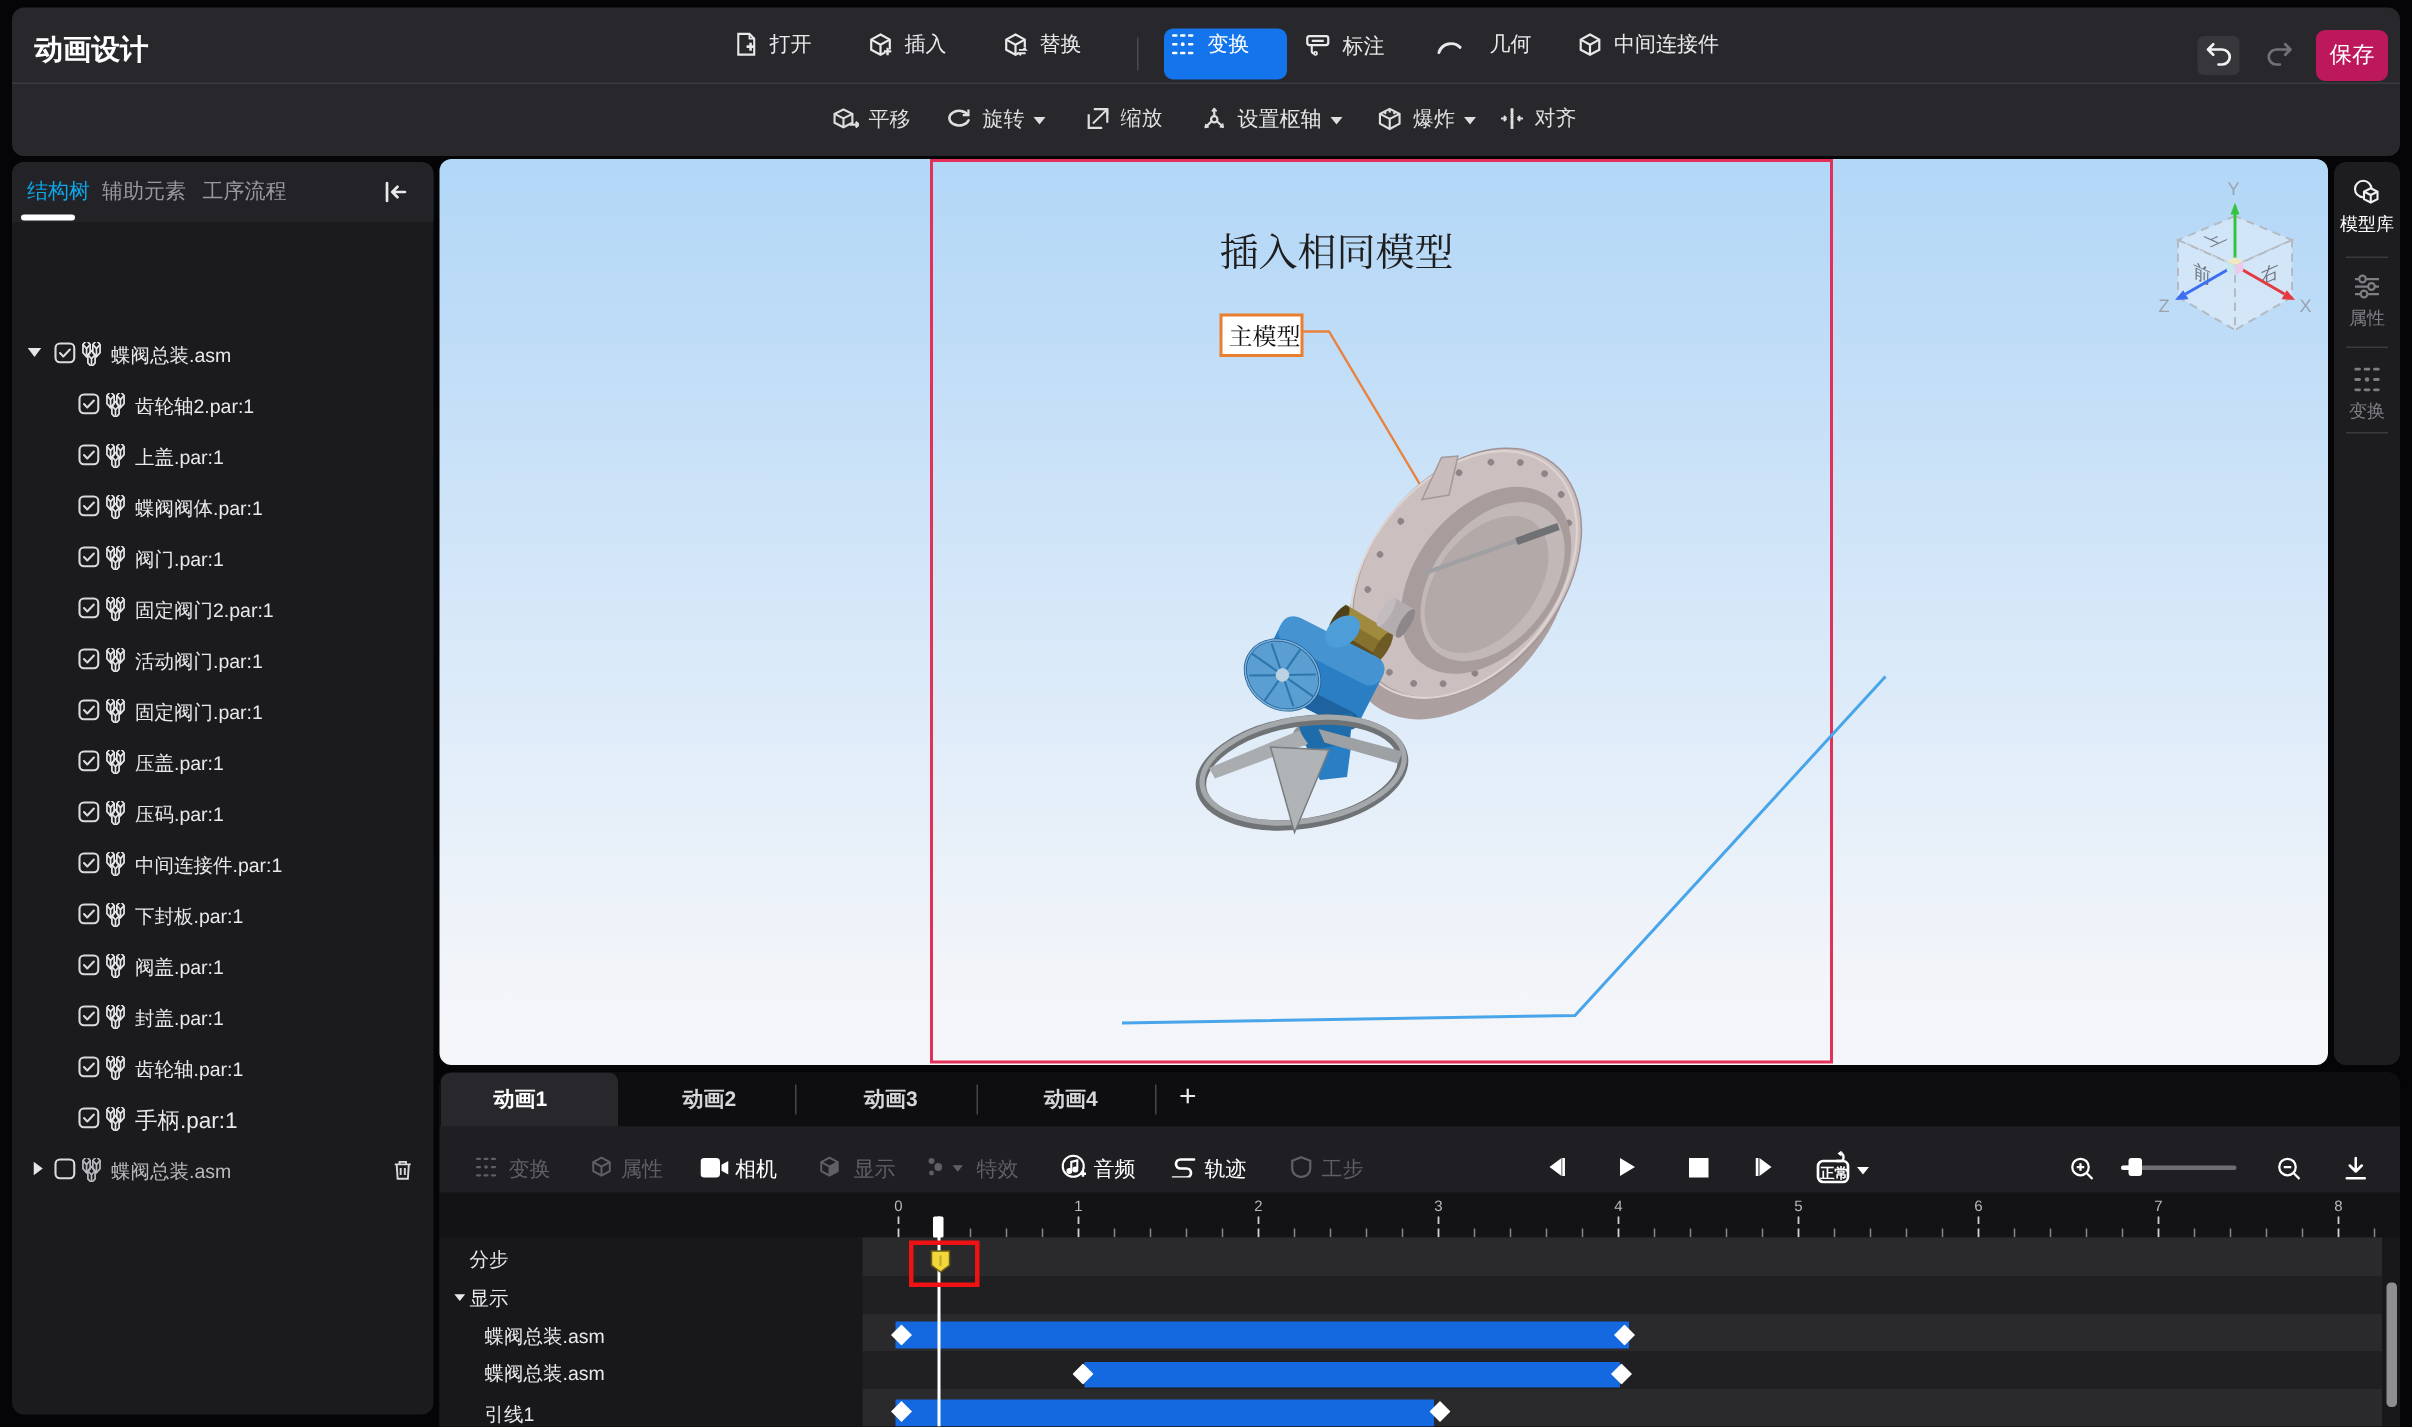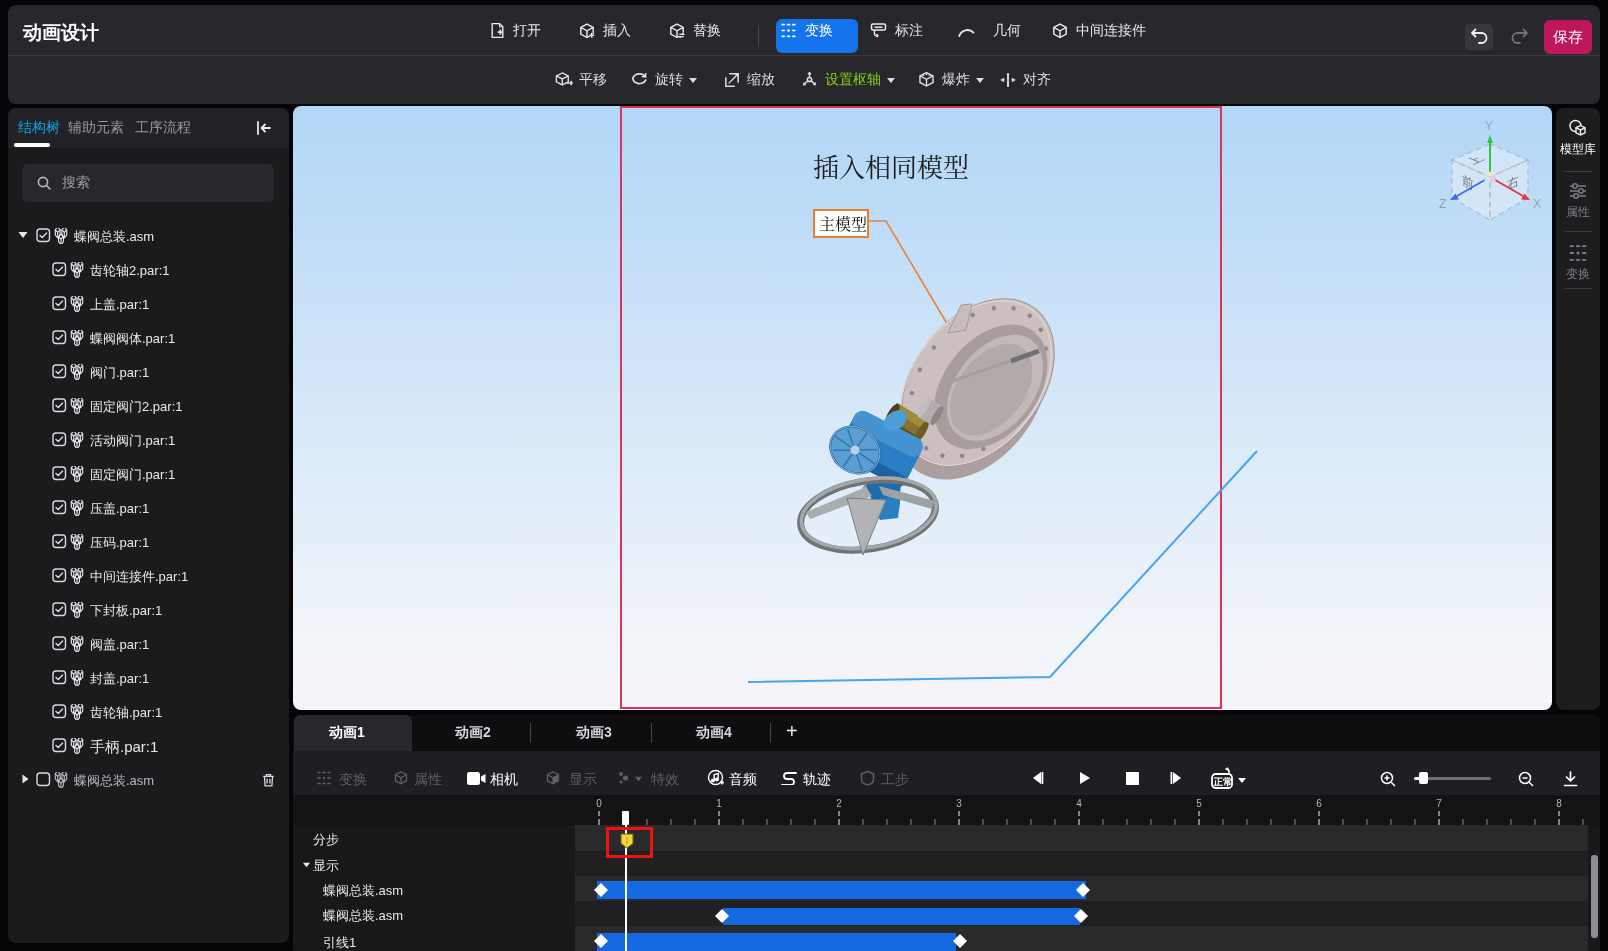--- a/index.html
+++ b/index.html
@@ -118,21 +118,21 @@
     <svg class="icon" width="18" height="18" viewBox="0 0 16 16" fill="none" stroke="#dededf" stroke-width="1.3">
         <path d="M2.5 5.5v8h8M5.5 2.5h8v8" fill="none"></path>
         <path d="M13.5 2.5 8.5 7.5M13.5 2.5h-3.4M13.5 2.5v3.4M8.5 7.5 5 11" stroke-width="1.2"></path>
       </svg><span class="t1" style="margin-left:6px;color:#dededf;">缩放</span>
   </div>
   <div class="abs tbtn" style="left:792px;top:65px;">
     <svg class="icon" width="19" height="19" viewBox="0 0 18 18" fill="none" stroke="#dededf" stroke-width="1.4">
         <circle cx="9" cy="9" r="2"></circle>
         <path d="M9 7V2.5M7.3 10.3 3.5 14M10.7 10.3l3.8 3.6" stroke-linecap="round"></path>
         <path d="M9 2.5l-1.5 1.5M9 2.5l1.5 1.5M3.5 14l.3-2M3.5 14l2-.2M14.5 13.6l-2 .2M14.5 13.6l-.3-2" stroke-width="1.1"></path>
-      </svg><span class="t1" style="margin-left:6px;color:#84cc16;">设置枢轴</span><svg class="icon" style="margin-left:5px;" width="10" height="8" viewBox="0 0 10 8">
+      </svg><span class="t1" style="margin-left:6px;color:#e5e5e5;">设置枢轴</span><svg class="icon" style="margin-left:5px;" width="10" height="8" viewBox="0 0 10 8">
         <path d="M1 2h8L5 7z" fill="#dededf"></path>
       </svg>
   </div>
   <div class="abs tbtn" style="left:909px;top:65px;">
     <svg class="icon" width="19" height="19" viewBox="0 0 16 16" fill="none" stroke="#dededf" stroke-width="1.2">
         <path d="M8 2.2 13.5 5v5.5L8 13.5 2.5 10.5V5z"></path>
         <path d="M2.5 5 8 7.8l5.5-2.8M8 7.8v5.7M8 2.2v2M4.5 3.8l1.5 1M11.5 3.8l-1.5 1"></path>
       </svg><span class="t1" style="margin-left:6px;color:#dededf;">爆炸</span><svg class="icon" style="margin-left:5px;" width="10" height="8" viewBox="0 0 10 8">
         <path d="M1 2h8L5 7z" fill="#dededf"></path>
       </svg>
@@ -147,27 +147,20 @@
 </div>
 <div class="abs" id="leftpanel">
   <div class="abs" style="left:0;top:0;width:281px;height:40px;background:#232327;border-radius:8px 8px 0 0;"></div>
   <div class="abs" style="left:10px;top:11px;font-size:14px;color:#0ea5e9;">结构树</div>
   <div class="abs" style="left:60px;top:11px;font-size:14px;color:#98989f;">辅助元素</div>
   <div class="abs" style="left:127px;top:11px;font-size:14px;color:#98989f;">工序流程</div>
   <svg class="abs" style="left:248px;top:13px;" width="16" height="14" viewBox="0 0 16 14" fill="none" stroke="#e9e9ec" stroke-width="1.8">
       <path d="M2 1v12M14 7H5.5m0 0L9 3.5M5.5 7 9 10.5" stroke-linecap="round"></path>
     </svg>
   <div class="abs" style="left:6px;top:35px;width:36px;height:4px;background:#fff;border-radius:2px;"></div>
-  <div class="abs" style="left:14px;top:56px;width:252px;height:38px;background:#28282c;border-radius:6px;">
-    <svg class="abs" style="left:14px;top:11px;" width="16" height="16" viewBox="0 0 16 16" fill="none" stroke="#b9b9bf" stroke-width="1.6">
-        <circle cx="7" cy="7" r="4.6"></circle>
-        <path d="M10.5 10.5 14 14" stroke-linecap="round"></path>
-      </svg>
-    <div class="abs" style="left:40px;top:10px;font-size:14px;color:#9b9ba3;">搜索</div>
-  </div>
   <div id="tree">
 <div class="abs" style="left:0;top:111px;width:281px;height:34px;">
         <svg class="abs" style="left:9px;top:10px;" width="12" height="12" viewBox="0 0 12 12">
           <path d="M1.5 3h9L6 9z" fill="#e6e6ea"></path>
         </svg>
 <svg class="abs" style="left:28px;top:9px;" width="15" height="15" viewBox="0 0 15 15">
           <use href="#cbc"></use>
         </svg>
 <svg class="abs" style="left:45px;top:9px;" width="16" height="16" viewBox="0 0 16 16" stroke="#e6e6ea">
           <use href="#asm"></use>

